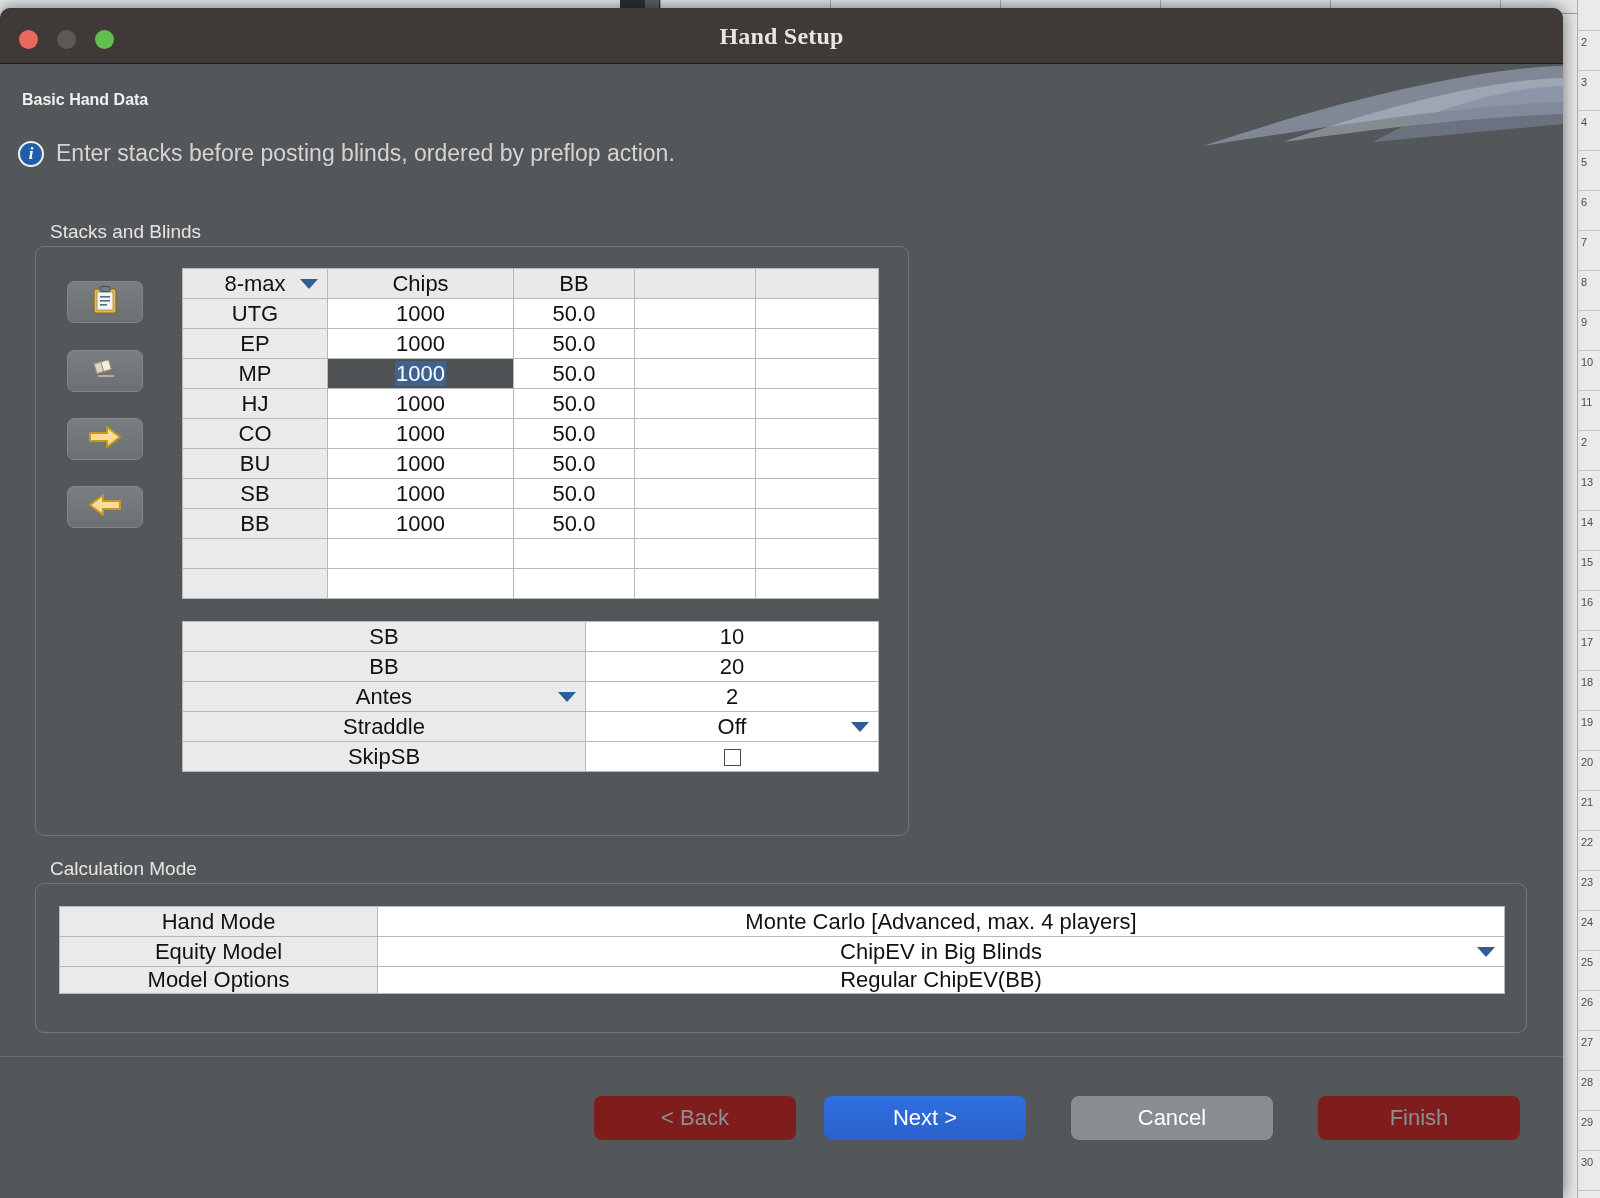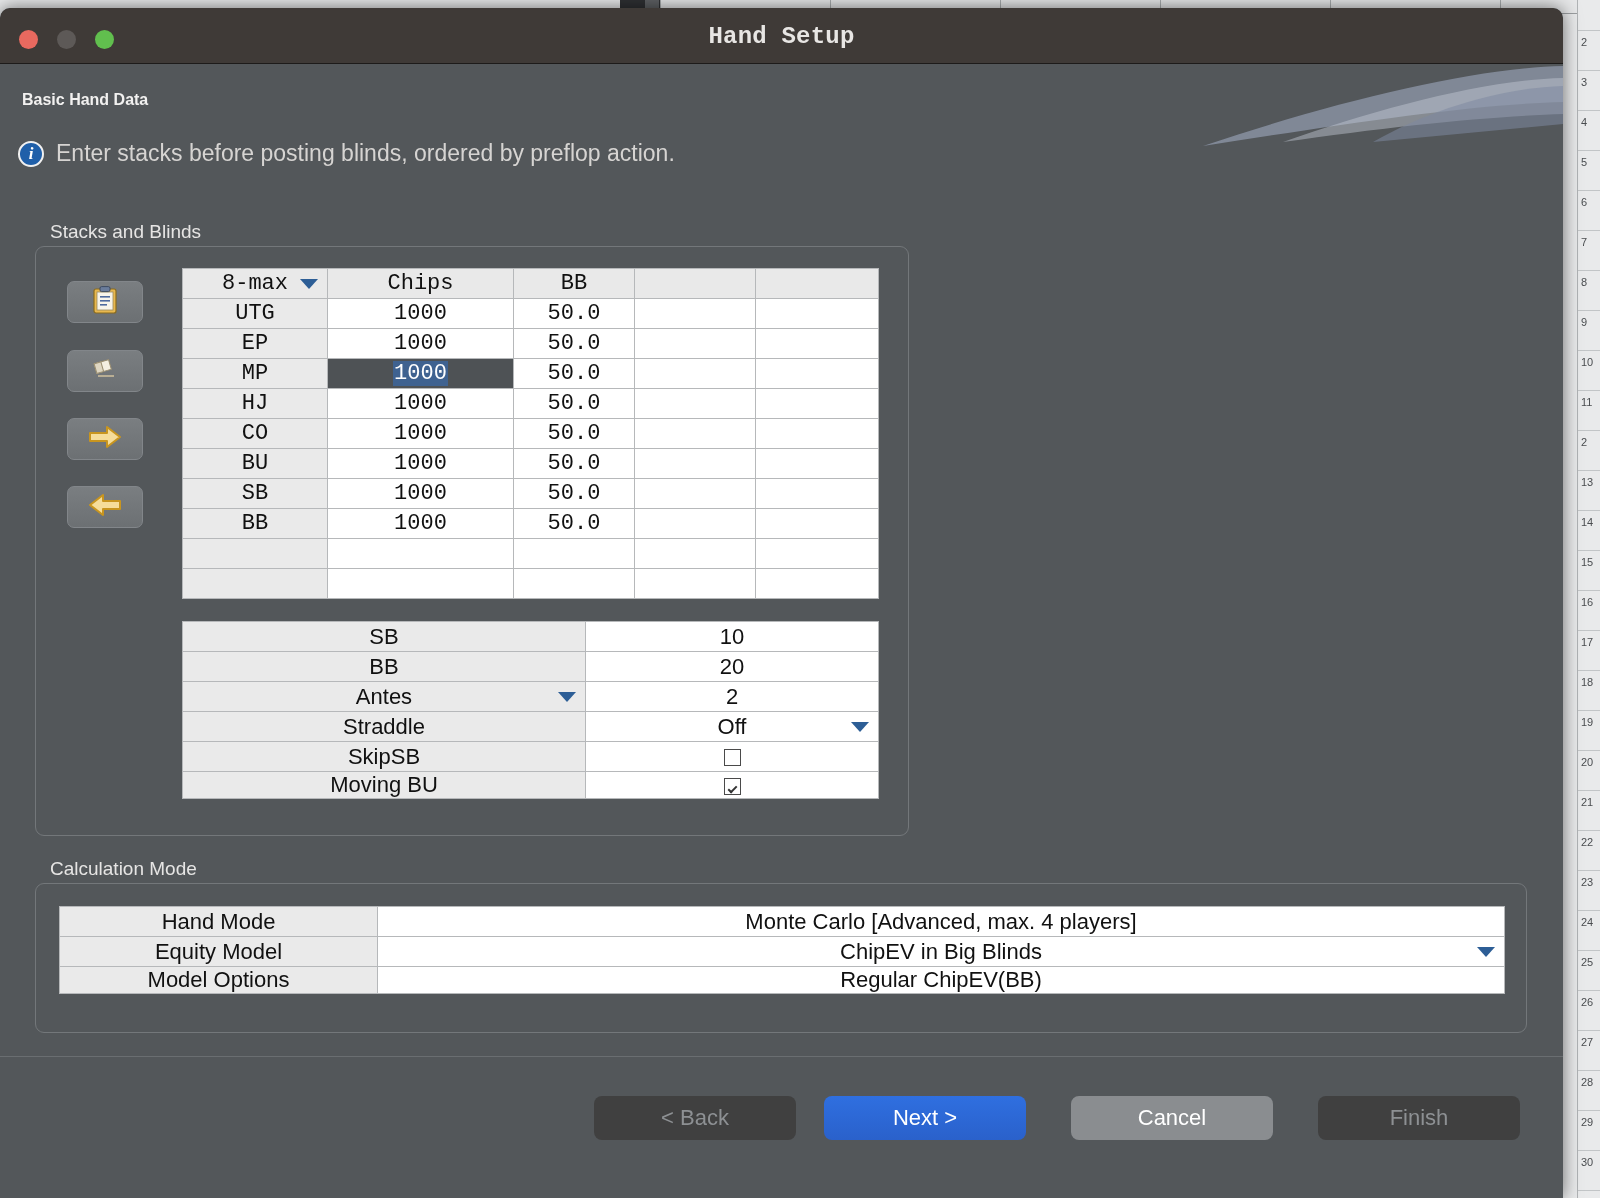--- a/index.html
+++ b/index.html
@@ -95,21 +95,21 @@
     border-radius: 10px 10px 0 0;
   }
   .titlebar-title {
     position: absolute;
     left: 0; right: 0; top: 15px;
     text-align: center;
     color: #e8e6e4;
     font-size: 24px;
     font-weight: bold;
     letter-spacing: 0.2px;
-    font-family: Liberation Mono, monospace;
+    font-family: Liberation Serif, serif;
   }
   .traffic {
     position: absolute;
     left: 19px; top: 22px;
     display: flex;
     gap: 19px;
   }
   .tl { width: 19px; height: 19px; border-radius: 50%; }
   .tl.red { background: #e9695f; }
   .tl.gray { background: #5d5957; }
@@ -278,21 +278,21 @@
     height: 44px;
     border-radius: 8px;
     border: none;
     font-size: 22px;
     font-family: "Liberation Sans", sans-serif;
     display: flex; align-items: center; justify-content: center;
     cursor: pointer;
     box-sizing: border-box;
   }
   .wbtn.disabled {
-    background: #404040;
+    background: #7f1d1d;
     color: #8d9093;
     cursor: default;
   }
   .wbtn.primary {
     background: linear-gradient(180deg,#2f6fe0 0%, #2a61cb 100%);
     color: #ffffff;
   }
   .wbtn.normal {
     background: #8a8d90;
     color: #ffffff;
@@ -442,21 +442,21 @@
     </div>
 
     <div class="toolbtn" style="left:67px; top:478px;">
       <span>
         <svg width="34" height="24" viewBox="0 0 34 24" xmlns="http://www.w3.org/2000/svg">
           <path d="M32 8 H15 V2 L2 12 L15 22 V16 H32 Z" fill="#f6dd9a" stroke="#c8951f" stroke-width="2" stroke-linejoin="round"></path>
         </svg>
       </span>
     </div>
 
-    <table class="tbl" id="stacks-table" style="left:182px; top:260px; width:696px;font-family:Liberation Mono, monospace;">
+    <table class="tbl" id="stacks-table" style="left:182px; top:260px; width:696px;">
       <colgroup>
         <col style="width:145px">
           <col style="width:186px">
           <col style="width:121px">
           <col style="width:121px">
           <col style="width:123px">
       </colgroup>
       <thead>
           <tr id="stacks-head">
             <th class="hdrcell cell-with-arrow"><span>8-max</span><span class="dd-arrow"></span></th>
@@ -559,24 +559,20 @@
             <td>2</td>
           </tr>
           <tr>
             <td class="rowhdr">Straddle</td>
             <td class="cell-with-arrow"><span>Off</span><span class="dd-arrow"></span></td>
           </tr>
           <tr>
             <td class="rowhdr">SkipSB</td>
             <td><span class="chk"></span></td>
           </tr>
-          <tr>
-            <td class="rowhdr" style="height: 24px;">Moving BU</td>
-            <td style="height: 24px;"><span class="chk on"></span></td>
-          </tr>
         </tbody>
     </table>
 
     <div class="group-label" style="left:50px; top:850px;">Calculation Mode</div>
     <div class="group-box" style="left:35px; top:875px; width:1490px; height:148px;"></div>
 
     <table class="tbl" id="calc-table" style="left:59px; top:898px; width:1445px;">
       <colgroup>
           <col style="width:318px">
           <col style="width:1127px">

